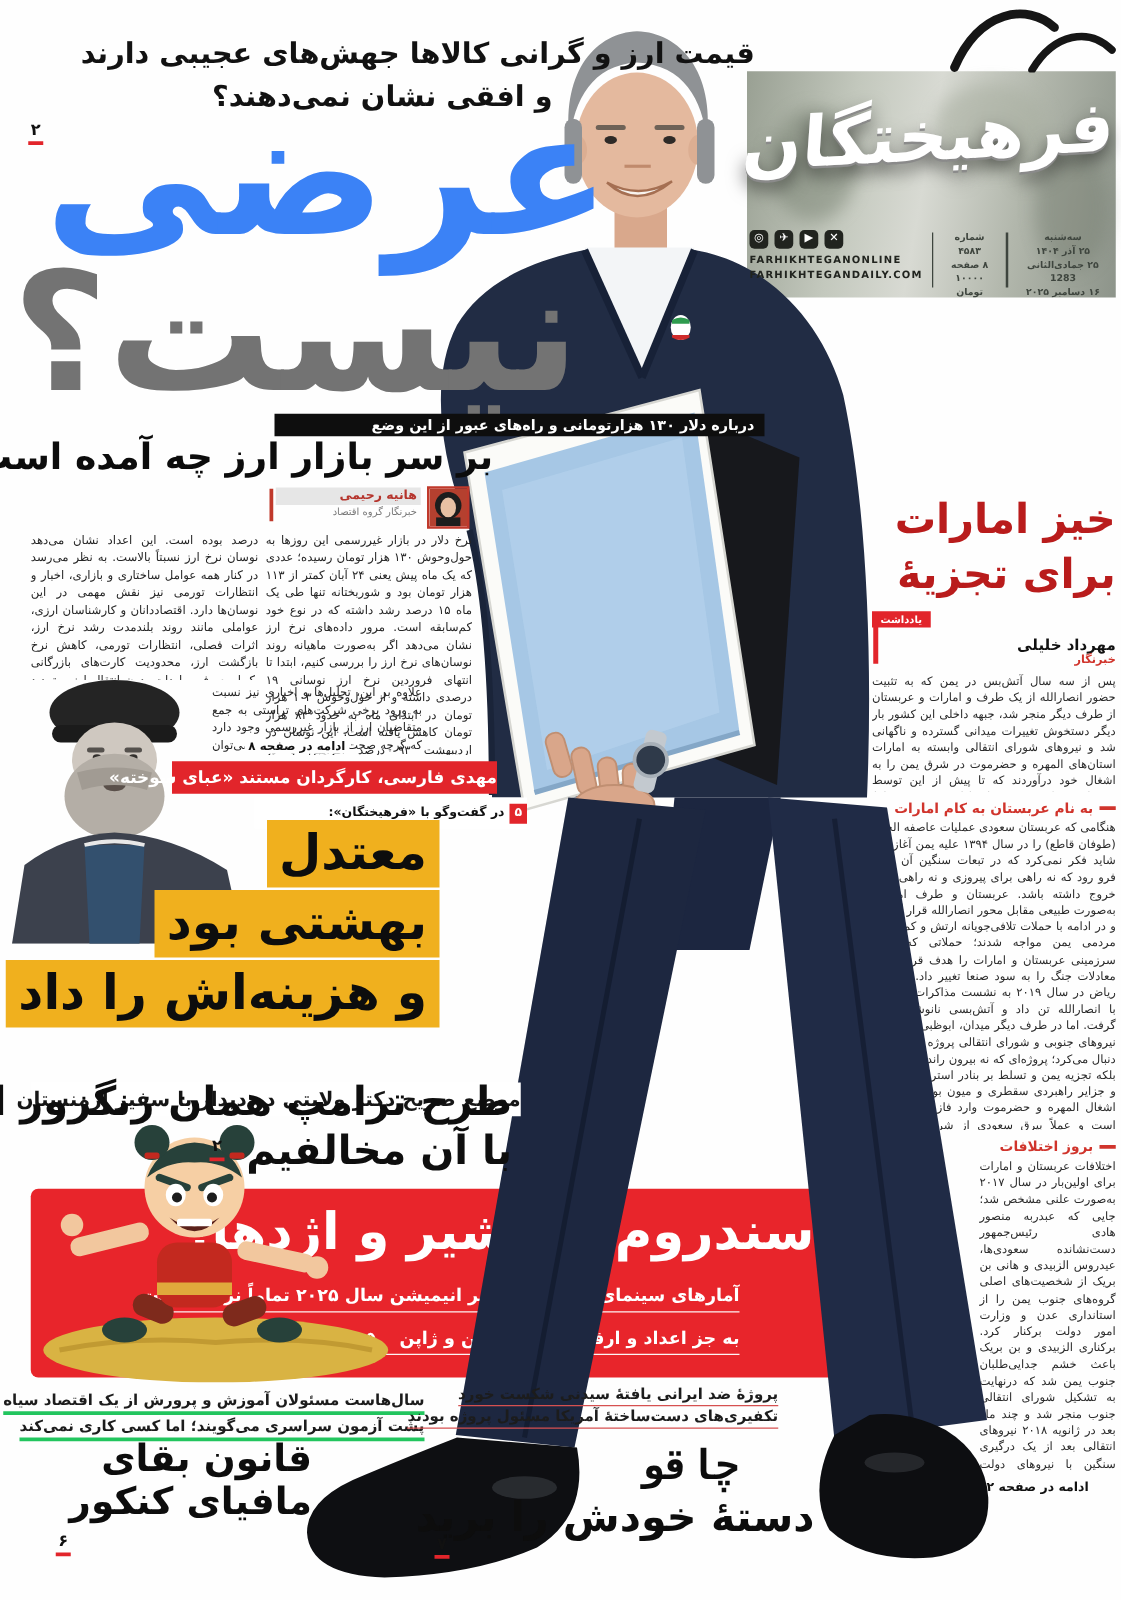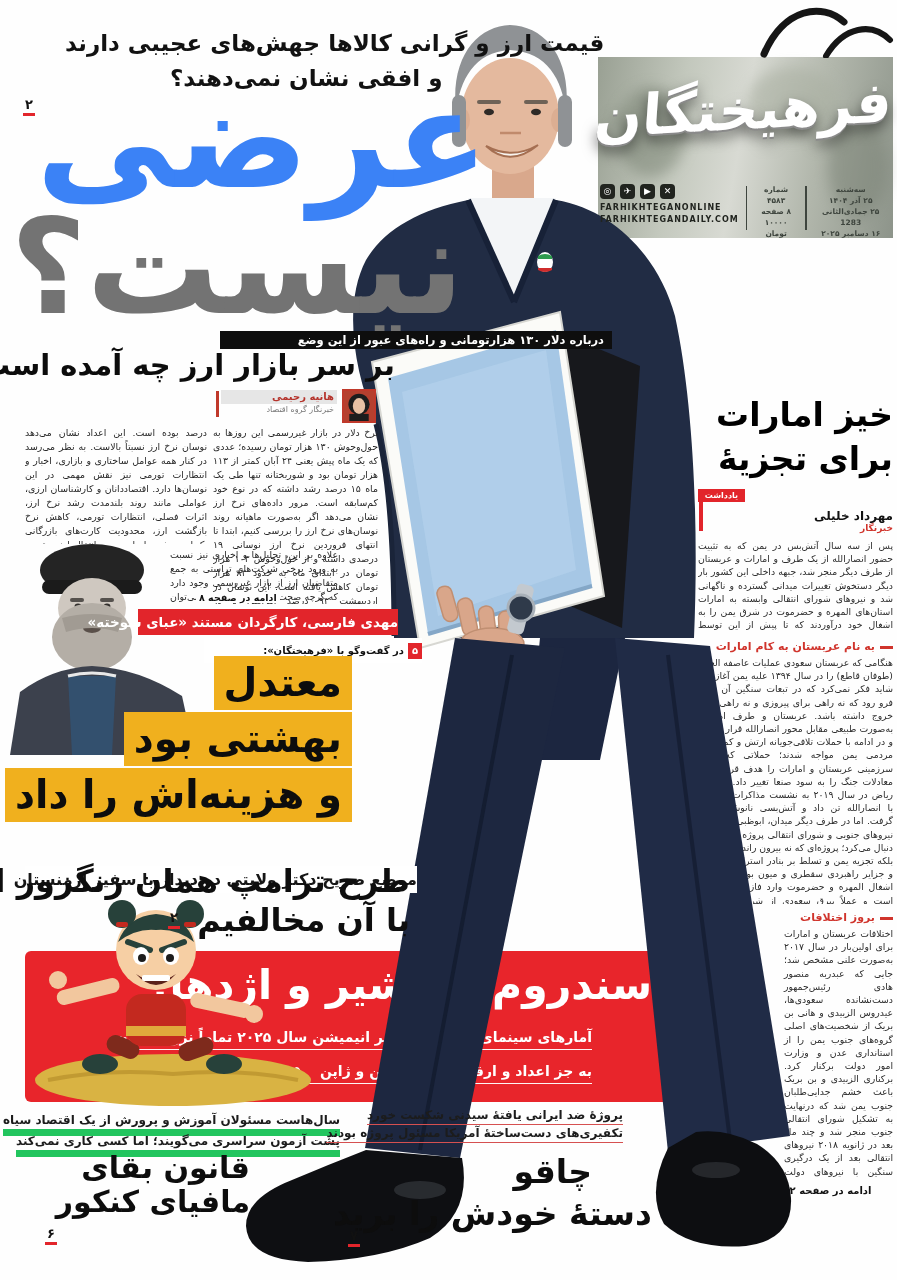--- a/index.html
+++ b/index.html
@@ -53,26 +53,26 @@
   .vel-kick{left:25px;top:834px;width:392px;height:27px;z-index:4;background:#fff;font-size:16px;
     font-weight:bold;color:#161616;line-height:27px;text-align:right;padding-left:6px;box-sizing:border-box;margin-top:32px;}
   .vel-h{z-index:4;font-weight:bold;color:#0e0e0e;font-size:32px;white-space:nowrap;}
   
   .anim{left:25px;top:951px;width:723px;height:151px;background:#e8252b;border-radius:6px;z-index:1;}
   .anim-title{position:absolute;top:10px;right:96px;color:#fff;font-size:41px;font-weight:bold;white-space:nowrap;}
   .anim-sub{position:absolute;color:#fff;font-size:14px;font-weight:bold;white-space:nowrap;
     border-bottom:1px solid rgba(255,255,255,.95);padding-bottom:4px;}
   
   .bk-kick{z-index:4;font-size:12px;font-weight:bold;color:#1c1c1c;white-space:nowrap;line-height:18px;}
-  .u-gray{border-bottom:7px solid #22c55e;padding-bottom:2px;}
+  .u-gray{border-bottom:3px solid #22c55e;padding-bottom:2px;}
   .u-red{border-bottom:1px solid #d65050;padding-bottom:2px;}
   .bk-head{z-index:4;font-size:30px;font-weight:bold;color:#0d0d0d;white-space:nowrap;}
   
   .yemen{left:698px;top:393px;width:195px;z-index:1;}
-  .ym-h{font-size:33px;font-weight:bold;color:#000000;line-height:44px;text-align:right;}
+  .ym-h{font-size:33px;font-weight:bold;color:#b91c1c;line-height:44px;text-align:right;}
   .ym-tagrow{margin:8px 0 2px;position:relative;height:18px;}
   .ym-tag{position:absolute;right:148px;top:0;background:#e2252b;color:#fff;font-size:8px;
     font-weight:bold;padding:2px 7px;}
   .ym-tagbar{position:absolute;right:190px;top:2px;width:4px;height:40px;background:#e2252b;}
   .ym-name{font-size:12px;font-weight:bold;color:#111;text-align:right;}
   .ym-role{font-size:9px;color:#d0342c;font-weight:bold;text-align:right;margin-bottom:6px;}
   .ym-body{font-size:9.3px;line-height:13.2px;color:#2b2b2b;text-align:justify;overflow:hidden;}
   .ym-sub{font-size:11px;font-weight:bold;color:#d0342c;margin:7px 0 3px;text-align:right;}
   .ym-dash{display:inline-block;width:13px;height:3px;background:#d0342c;vertical-align:middle;margin-left:5px;}
   .ym-cont{font-size:10px;font-weight:bold;color:#111;margin-top:6px;padding-left:70px;text-align:center;}
@@ -299,21 +299,21 @@
     <div style="margin-top:3px;"><span class="u-gray">پشت آزمون سراسری می‌گویند؛ اما کسی کاری نمی‌کند</span></div>
   </div>
   <div class="abs bk-head" style="right:647px;top:1150px;">قانون بقای</div>
   <div class="abs bk-head" style="right:647px;top:1184px;">مافیای کنکور</div>
   <div class="abs pgref" style="left:45px;top:1226px;">۶</div>
 
   <div class="abs bk-kick" style="right:274px;top:1106px;text-align:right;z-index:4;">
     <div><span class="u-red">پروژهٔ ضد ایرانی یافتهٔ سیدنی شکست خورد</span></div>
     <div style="margin-top:0;"><span class="u-red">تکفیری‌های دست‌ساختهٔ آمریکا مسئول پروژه بودند</span></div>
   </div>
-  <div class="abs bk-head" style="right:305px;top:1152px;font-size:33px;">چاقو</div>
+  <div class="abs bk-head" style="right:305px;top:1152px;font-size:33px;font-family:Liberation Mono, monospace;">چاقو</div>
   <div class="abs bk-head" style="right:245px;top:1194px;font-size:33px;">دستهٔ خودش را برید</div>
   <div class="abs pgref" style="left:348px;top:1228px;">۷</div>
 
   <div class="abs yemen">
     <div class="ym-h nw">خیز امارات</div>
     <div class="ym-h nw">برای تجزیهٔ</div>
     <div class="ym-tagrow">
       <span class="ym-tag">یادداشت</span>
       <span class="ym-tagbar"></span>
     </div>

